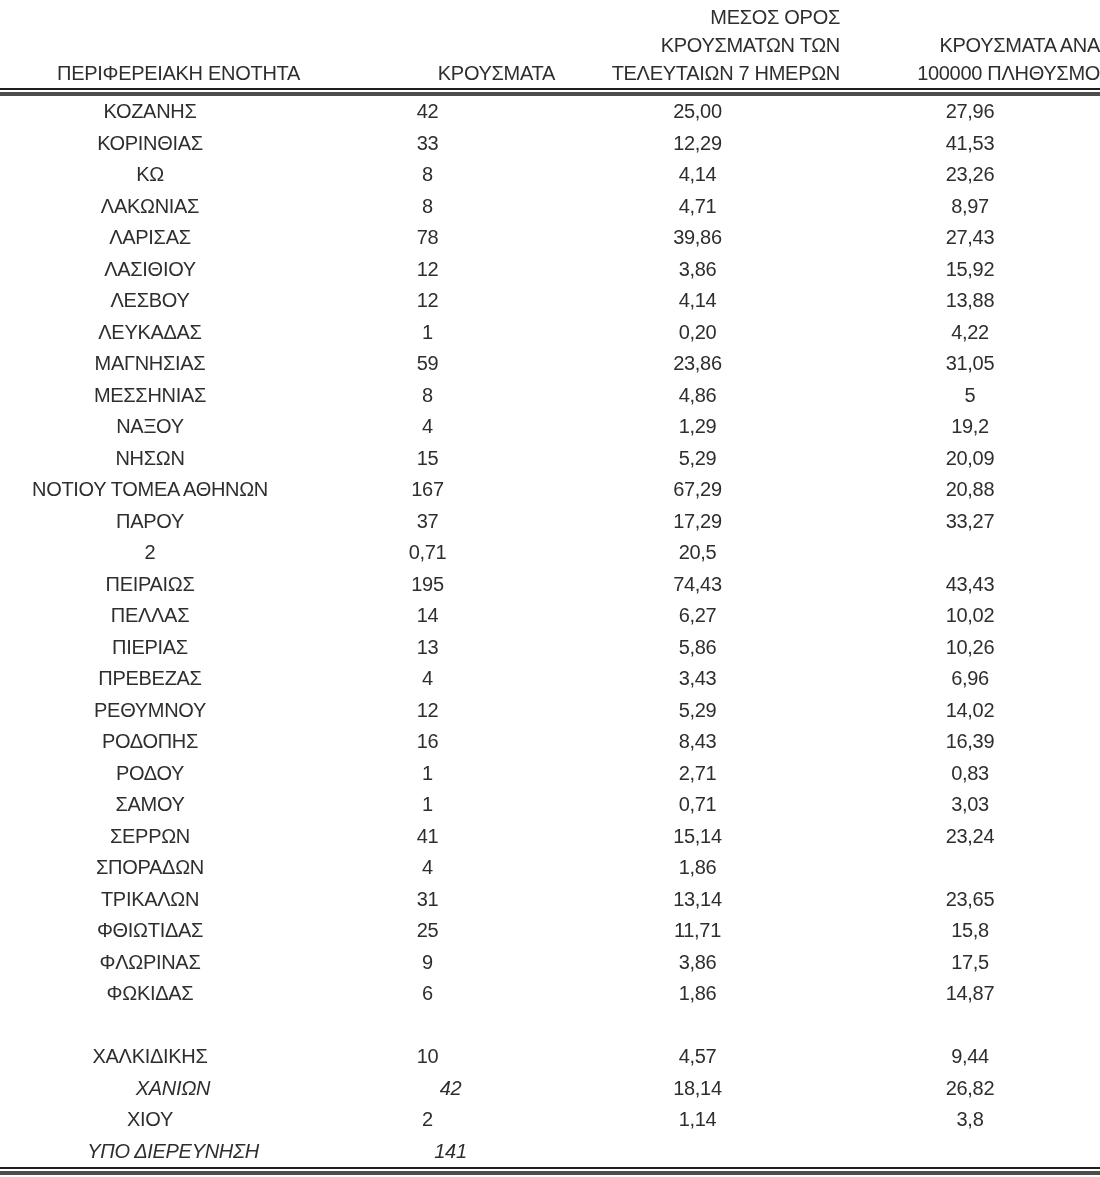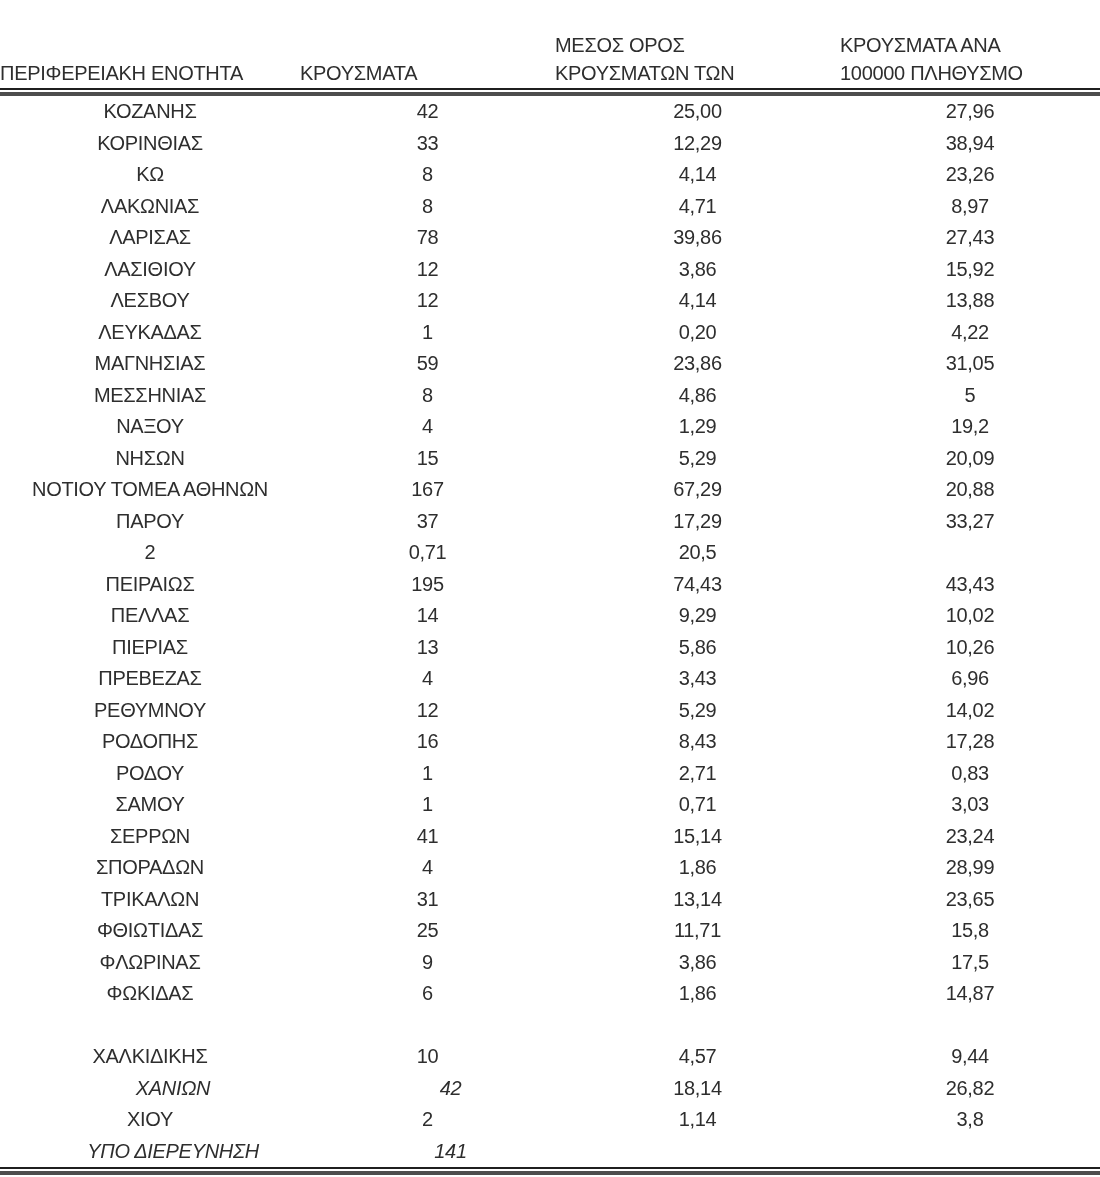--- a/index.html
+++ b/index.html
@@ -12,21 +12,21 @@
     overflow:hidden;
   }
   .table{width:1100px;}
   .thead{
     display:grid;
     grid-template-columns:300px 255px 285px 260px;
     align-items:end;
     height:88px;
   }
   .hcell{
-    text-align:left;
+    text-align:right;
     font-size:20px;
     line-height:28px;
     letter-spacing:-0.3px;
     padding-bottom:1px;
   }
   .rule{width:1100px;}
   .rule .thin{height:2px;background:#1f1f1f;}
   .rule .gap{height:2px;background:transparent;}
   .rule .thick{height:4px;background:#4d4d4d;}
   .tbody{width:1100px;}
@@ -54,20 +54,21 @@
     <div class="thead" id="thead">
         <div class="hcell">
           <div>ΠΕΡΙΦΕΡΕΙΑΚΗ ΕΝΟΤΗΤΑ</div>
         </div>
         <div class="hcell">
           <div>ΚΡΟΥΣΜΑΤΑ</div>
         </div>
         <div class="hcell">
           <div>ΜΕΣΟΣ ΟΡΟΣ</div>
           <div>ΚΡΟΥΣΜΑΤΩΝ ΤΩΝ</div>
+          <div>ΤΕΛΕΥΤΑΙΩΝ 7 ΗΜΕΡΩΝ</div>
         </div>
         <div class="hcell">
           <div>ΚΡΟΥΣΜΑΤΑ ΑΝΑ</div>
           <div>100000 ΠΛΗΘΥΣΜΟ</div>
         </div>
       </div>
 
     <div class="rule">
       <div class="thin"></div>
       <div class="gap"></div>
@@ -78,21 +79,21 @@
         <div class="row">
           <div class="cell">ΚΟΖΑΝΗΣ</div>
           <div class="cell">42</div>
           <div class="cell">25,00</div>
           <div class="cell">27,96</div>
         </div>
         <div class="row">
           <div class="cell">ΚΟΡΙΝΘΙΑΣ</div>
           <div class="cell">33</div>
           <div class="cell">12,29</div>
-          <div class="cell">38,94</div>
+          <div class="cell">41,53</div>
         </div>
         <div class="row">
           <div class="cell">ΚΩ</div>
           <div class="cell">8</div>
           <div class="cell">4,14</div>
           <div class="cell">23,26</div>
         </div>
         <div class="row">
           <div class="cell">ΛΑΚΩΝΙΑΣ</div>
           <div class="cell">8</div>
@@ -166,21 +167,21 @@
         </div>
         <div class="row">
           <div class="cell">ΠΕΙΡΑΙΩΣ</div>
           <div class="cell">195</div>
           <div class="cell">74,43</div>
           <div class="cell">43,43</div>
         </div>
         <div class="row">
           <div class="cell">ΠΕΛΛΑΣ</div>
           <div class="cell">14</div>
-          <div class="cell">9,29</div>
+          <div class="cell">6,27</div>
           <div class="cell">10,02</div>
         </div>
         <div class="row">
           <div class="cell">ΠΙΕΡΙΑΣ</div>
           <div class="cell">13</div>
           <div class="cell">5,86</div>
           <div class="cell">10,26</div>
         </div>
         <div class="row">
           <div class="cell">ΠΡΕΒΕΖΑΣ</div>
@@ -191,21 +192,21 @@
         <div class="row">
           <div class="cell">ΡΕΘΥΜΝΟΥ</div>
           <div class="cell">12</div>
           <div class="cell">5,29</div>
           <div class="cell">14,02</div>
         </div>
         <div class="row">
           <div class="cell">ΡΟΔΟΠΗΣ</div>
           <div class="cell">16</div>
           <div class="cell">8,43</div>
-          <div class="cell">17,28</div>
+          <div class="cell">16,39</div>
         </div>
         <div class="row">
           <div class="cell">ΡΟΔΟΥ</div>
           <div class="cell">1</div>
           <div class="cell">2,71</div>
           <div class="cell">0,83</div>
         </div>
         <div class="row">
           <div class="cell">ΣΑΜΟΥ</div>
           <div class="cell">1</div>
@@ -215,21 +216,20 @@
         <div class="row">
           <div class="cell">ΣΕΡΡΩΝ</div>
           <div class="cell">41</div>
           <div class="cell">15,14</div>
           <div class="cell">23,24</div>
         </div>
         <div class="row">
           <div class="cell">ΣΠΟΡΑΔΩΝ</div>
           <div class="cell">4</div>
           <div class="cell">1,86</div>
-          <div class="cell">28,99</div>
         </div>
         <div class="row">
           <div class="cell">ΤΡΙΚΑΛΩΝ</div>
           <div class="cell">31</div>
           <div class="cell">13,14</div>
           <div class="cell">23,65</div>
         </div>
         <div class="row">
           <div class="cell">ΦΘΙΩΤΙΔΑΣ</div>
           <div class="cell">25</div>

